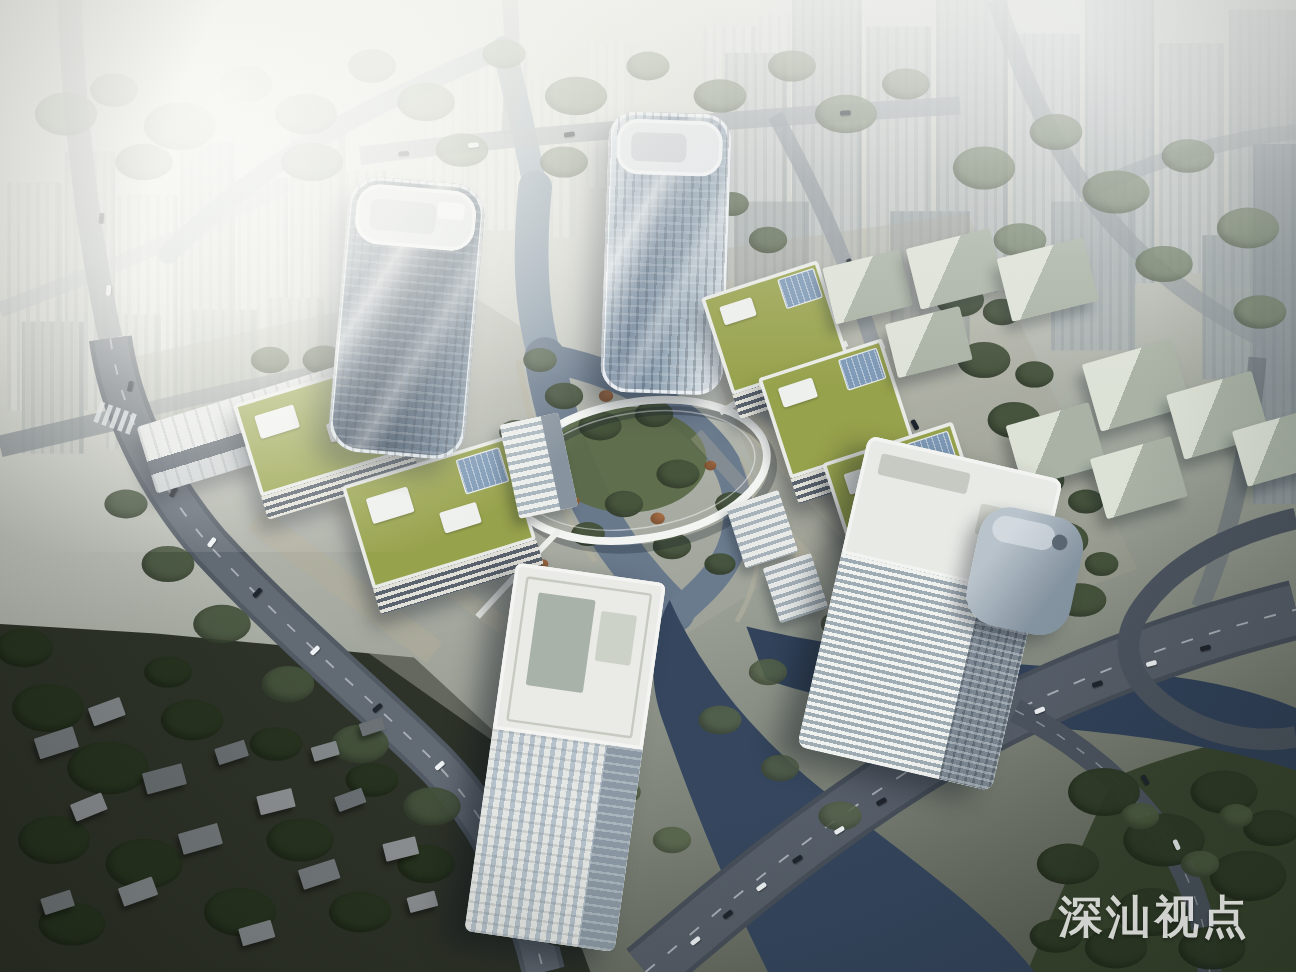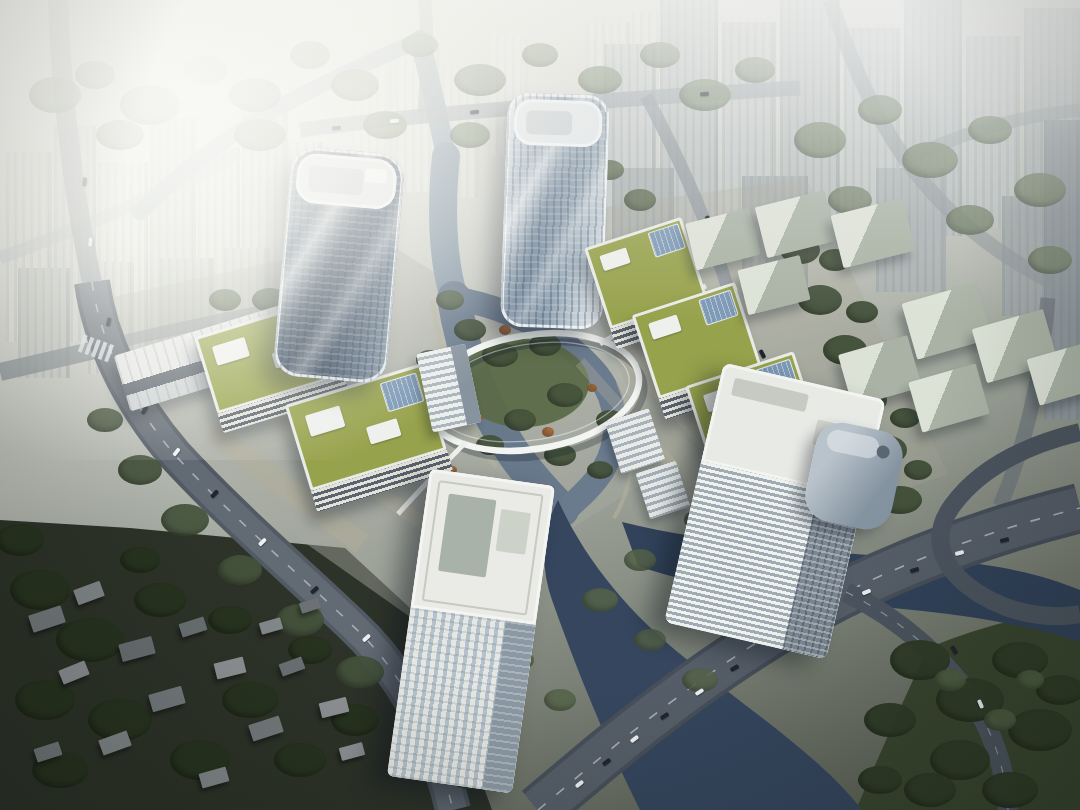--- a/index.html
+++ b/index.html
@@ -377,13 +377,14 @@
         <div class="abs" style="right:0;top:0;bottom:0;width:24%;background:#8c99a4;background-image:repeating-linear-gradient(to bottom,rgba(238,242,244,.3) 0 2px,transparent 2px 7px);border-radius:0 0 6px 0;"></div>
       </div>
     </div>
   </div>
 
   <div class="abs" style="left:-260px;top:-300px;width:900px;height:760px;background:radial-gradient(circle,rgba(255,255,253,.98) 0%,rgba(255,255,250,.72) 30%,rgba(255,255,248,.32) 52%,transparent 70%);"></div>
   <div class="abs" style="inset:0;background:linear-gradient(to bottom,rgba(242,242,238,.8) 0%,rgba(242,242,238,.32) 18%,rgba(242,242,238,0) 40%);"></div>
   <div class="abs" style="inset:0;background:radial-gradient(600px 360px at 88% -4%,rgba(232,235,237,.5),transparent 70%);"></div>
   <div class="abs" style="inset:0;background:radial-gradient(ellipse at 50% 30%,transparent 55%,rgba(10,14,10,.28) 100%);"></div>
 
+  <div id="watermark" class="abs">深汕视点</div>
 </div>
 
 </body></html>

